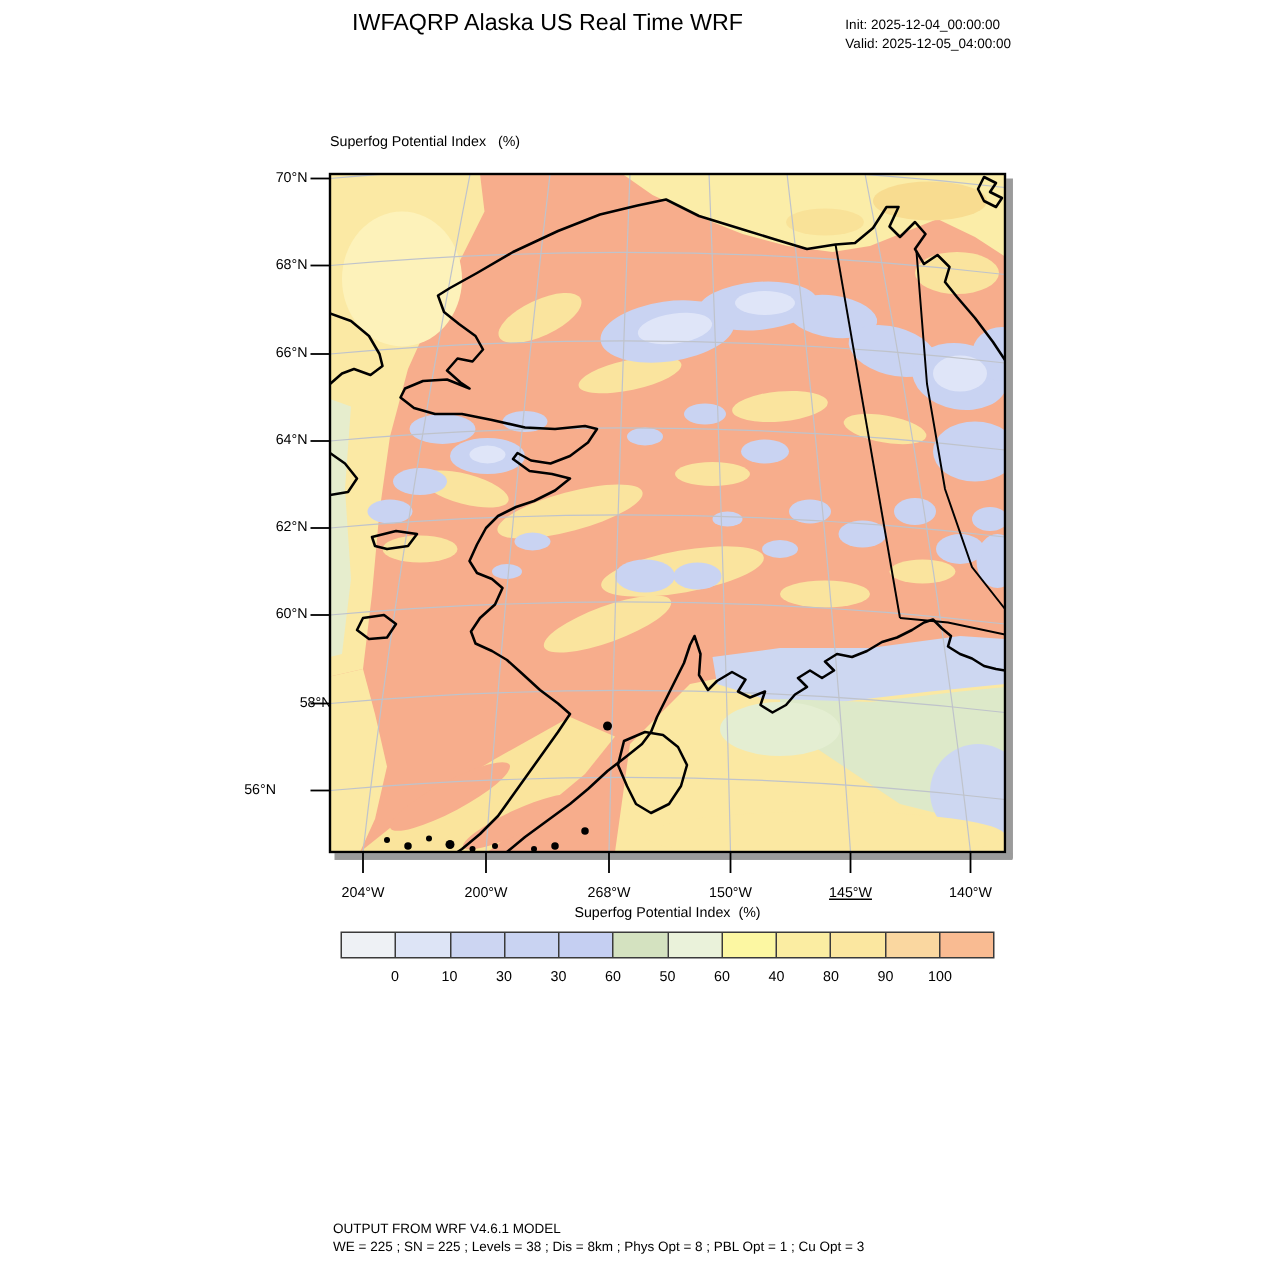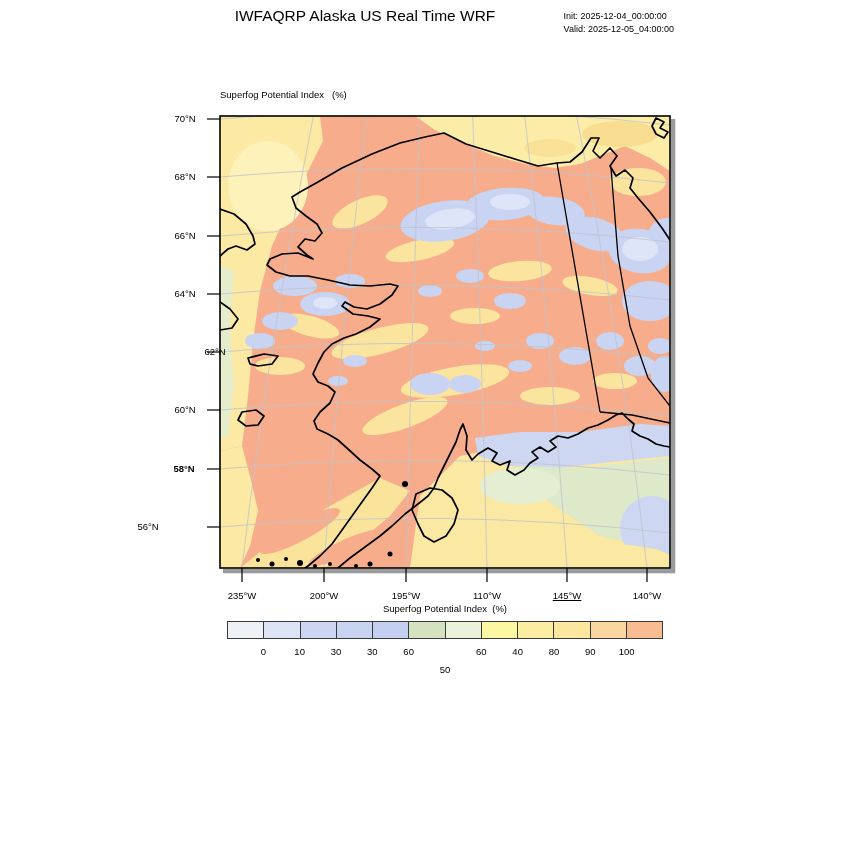--- a/index.html
+++ b/index.html
@@ -4,21 +4,21 @@
 <style>
   html,body{margin:0;padding:0;background:#fff;}
   #page{position:relative;width:850px;height:850px;background:#ffffff;overflow:hidden;
         font-family:"Liberation Sans",sans-serif;color:#000;}
   .abs{position:absolute;}
   #main-title{left:210px;top:7px;width:310px;text-align:center;font-size:15.5px;white-space:nowrap;}
   #run-info{right:176px;top:10px;text-align:left;font-size:9px;line-height:13px;white-space:nowrap;}
   #map-title{left:220px;top:89px;font-size:9.5px;white-space:pre;}
   #map-svg{left:190px;top:98px;}
   .tick-label{position:absolute;font-size:9.5px;white-space:nowrap;}
-  .lat-label{text-align:center;width:40px;}
+  .lat-label{text-align:right;width:40px;}
   .lon-label{transform:translateX(-50%);}
   #colorbar-title{left:227px;top:603px;width:436px;text-align:center;font-size:9.5px;white-space:pre;}
   #colorbar{left:227px;top:621px;width:436px;height:18px;display:flex;border:1px solid #3a3a3a;box-sizing:border-box;}
   .cb-cell{flex:1 1 0;border-left:1px solid #3a3a3a;}
   .cb-cell:first-child{border-left:none;}
   .cb-tick-label{transform:translateX(-50%);font-size:9.5px;}
   #footer{left:222px;top:813px;font-size:9px;line-height:12px;white-space:nowrap;}
 </style>
 </head>
 <body>
@@ -183,30 +183,30 @@
       <line x1="347" y1="452" x2="347" y2="466"></line>
         <line x1="427" y1="452" x2="427" y2="466"></line>
     </g>
   </svg>
 
   <div id="lat-labels">
       <span class="tick-label lat-label" style="right: 645px; top: 113px;">70°N</span>
       <span class="tick-label lat-label" style="right: 645px; top: 171px;">68°N</span>
       <span class="tick-label lat-label" style="right: 645px; top: 230px;">66°N</span>
       <span class="tick-label lat-label" style="right: 645px; top: 288px;">64°N</span>
-      <span class="tick-label lat-label" style="right: 615px; top: 346px;">62°N</span>
+      <span class="tick-label lat-label" style="right: 645px; top: 346px;">62°N</span>
       <span class="tick-label lat-label" style="right: 645px; top: 404px;">60°N</span>
-      <span class="tick-label lat-label" style="right: 646px; top: 463px; font-weight: bold;">58°N</span>
-      <span class="tick-label lat-label" style="right: 682px; top: 521px;">56°N</span>
+      <span class="tick-label lat-label" style="right: 629px; top: 463px;">58°N</span>
+      <span class="tick-label lat-label" style="right: 666px; top: 521px;">56°N</span>
     </div>
   <div id="lon-labels">
-      <span class="tick-label lon-label" style="left: 242px; top: 590px;">235°W</span>
+      <span class="tick-label lon-label" style="left: 242px; top: 590px;">204°W</span>
       <span class="tick-label lon-label" style="left: 324px; top: 590px;">200°W</span>
-      <span class="tick-label lon-label" style="left: 406px; top: 590px;">195°W</span>
-      <span class="tick-label lon-label" style="left: 487px; top: 590px;">110°W</span>
+      <span class="tick-label lon-label" style="left: 406px; top: 590px;">268°W</span>
+      <span class="tick-label lon-label" style="left: 487px; top: 590px;">150°W</span>
       <span class="tick-label lon-label" style="left: 567px; top: 590px; text-decoration: underline;">145°W</span>
       <span class="tick-label lon-label" style="left: 647px; top: 590px;">140°W</span>
     </div>
 
   <div class="abs" id="colorbar-title">Superfog Potential Index  (%)</div>
   <div class="abs" id="colorbar">
       <div class="cb-cell" style="background: rgb(238, 241, 245);"></div>
       <div class="cb-cell" style="background: rgb(221, 228, 246);"></div>
       <div class="cb-cell" style="background: rgb(204, 213, 242);"></div>
       <div class="cb-cell" style="background: rgb(201, 211, 242);"></div>
@@ -218,22 +218,26 @@
       <div class="cb-cell" style="background: rgb(251, 231, 160);"></div>
       <div class="cb-cell" style="background: rgb(250, 215, 160);"></div>
       <div class="cb-cell" style="background: rgb(249, 187, 146);"></div>
     </div>
   <div id="cb-labels">
       <span class="abs cb-tick-label" style="left: 263.333px; top: 646px;">0</span>
       <span class="abs cb-tick-label" style="left: 299.667px; top: 646px;">10</span>
       <span class="abs cb-tick-label" style="left: 336px; top: 646px;">30</span>
       <span class="abs cb-tick-label" style="left: 372.333px; top: 646px;">30</span>
       <span class="abs cb-tick-label" style="left: 408.667px; top: 646px;">60</span>
-      <span class="abs cb-tick-label" style="left: 445px; top: 646px; margin-top: 18px;">50</span>
+      <span class="abs cb-tick-label" style="left: 445px; top: 646px;">50</span>
       <span class="abs cb-tick-label" style="left: 481.333px; top: 646px;">60</span>
       <span class="abs cb-tick-label" style="left: 517.667px; top: 646px;">40</span>
       <span class="abs cb-tick-label" style="left: 554px; top: 646px;">80</span>
       <span class="abs cb-tick-label" style="left: 590.333px; top: 646px;">90</span>
       <span class="abs cb-tick-label" style="left: 626.667px; top: 646px;">100</span>
     </div>
 
+  <div class="abs" id="footer">
+    <div>OUTPUT FROM WRF V4.6.1 MODEL</div>
+    <div>WE = 225 ; SN = 225 ; Levels = 38 ; Dis = 8km ; Phys Opt = 8 ; PBL Opt = 1 ; Cu Opt = 3</div>
+  </div>
 
 </div>
 
 </body></html>

